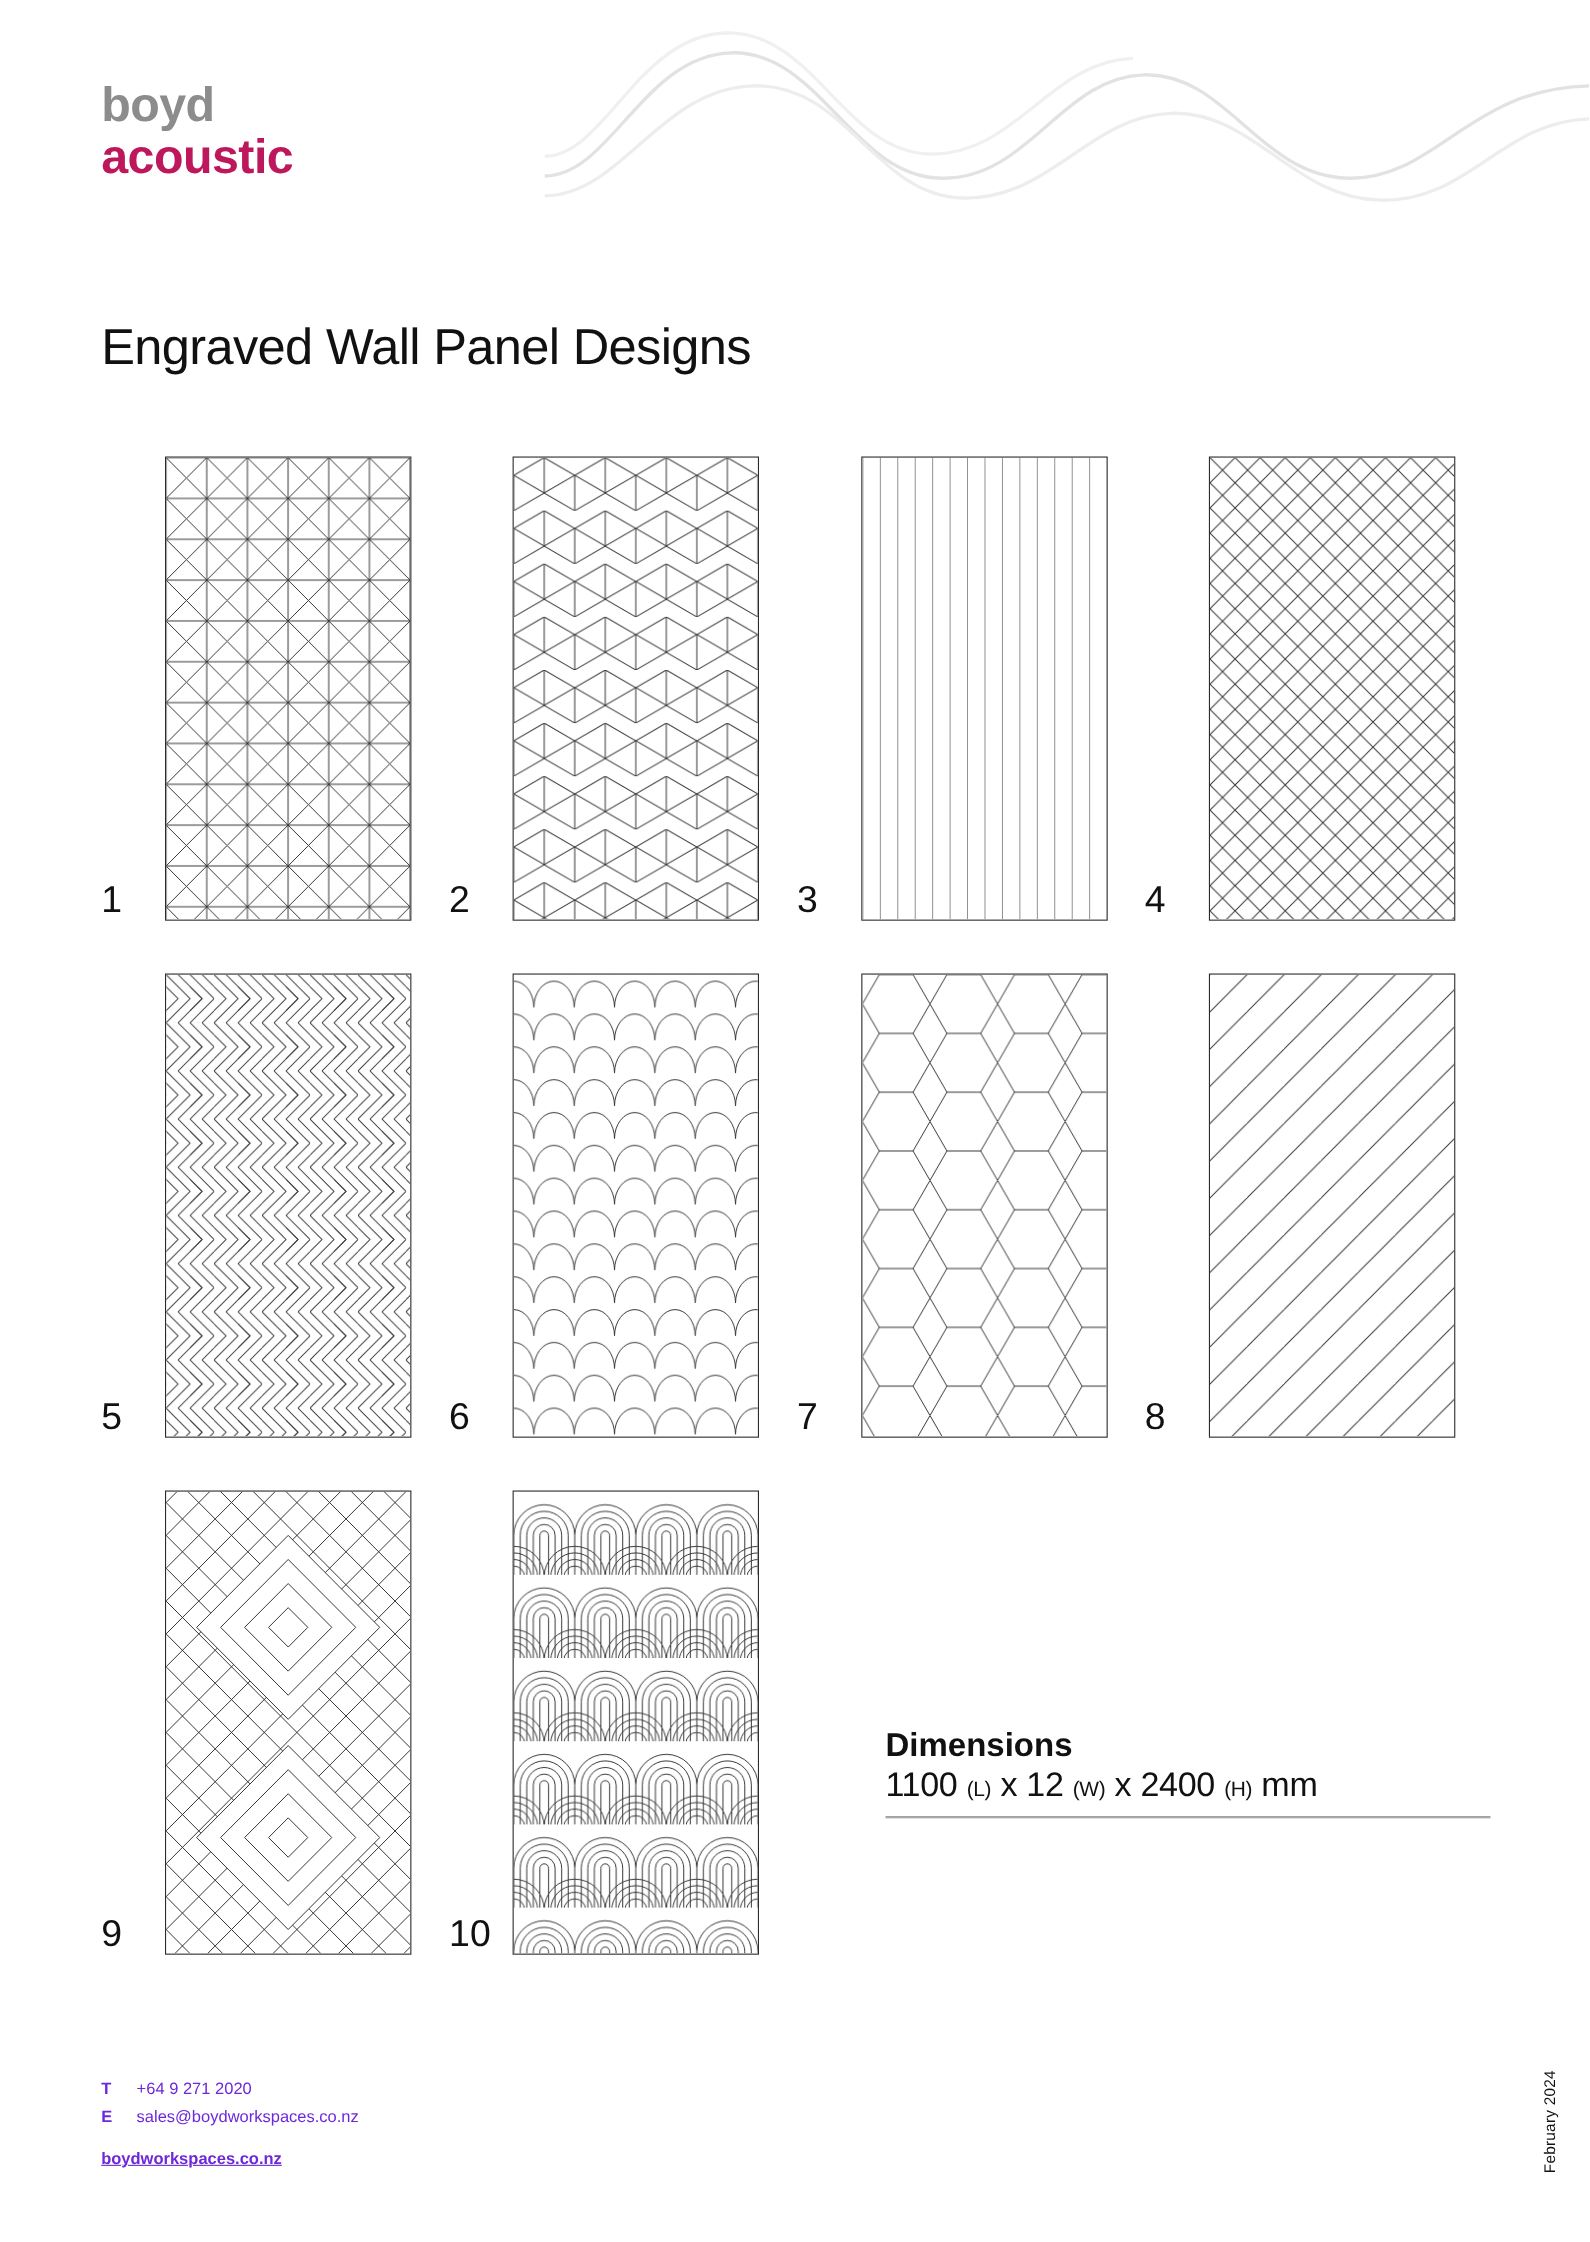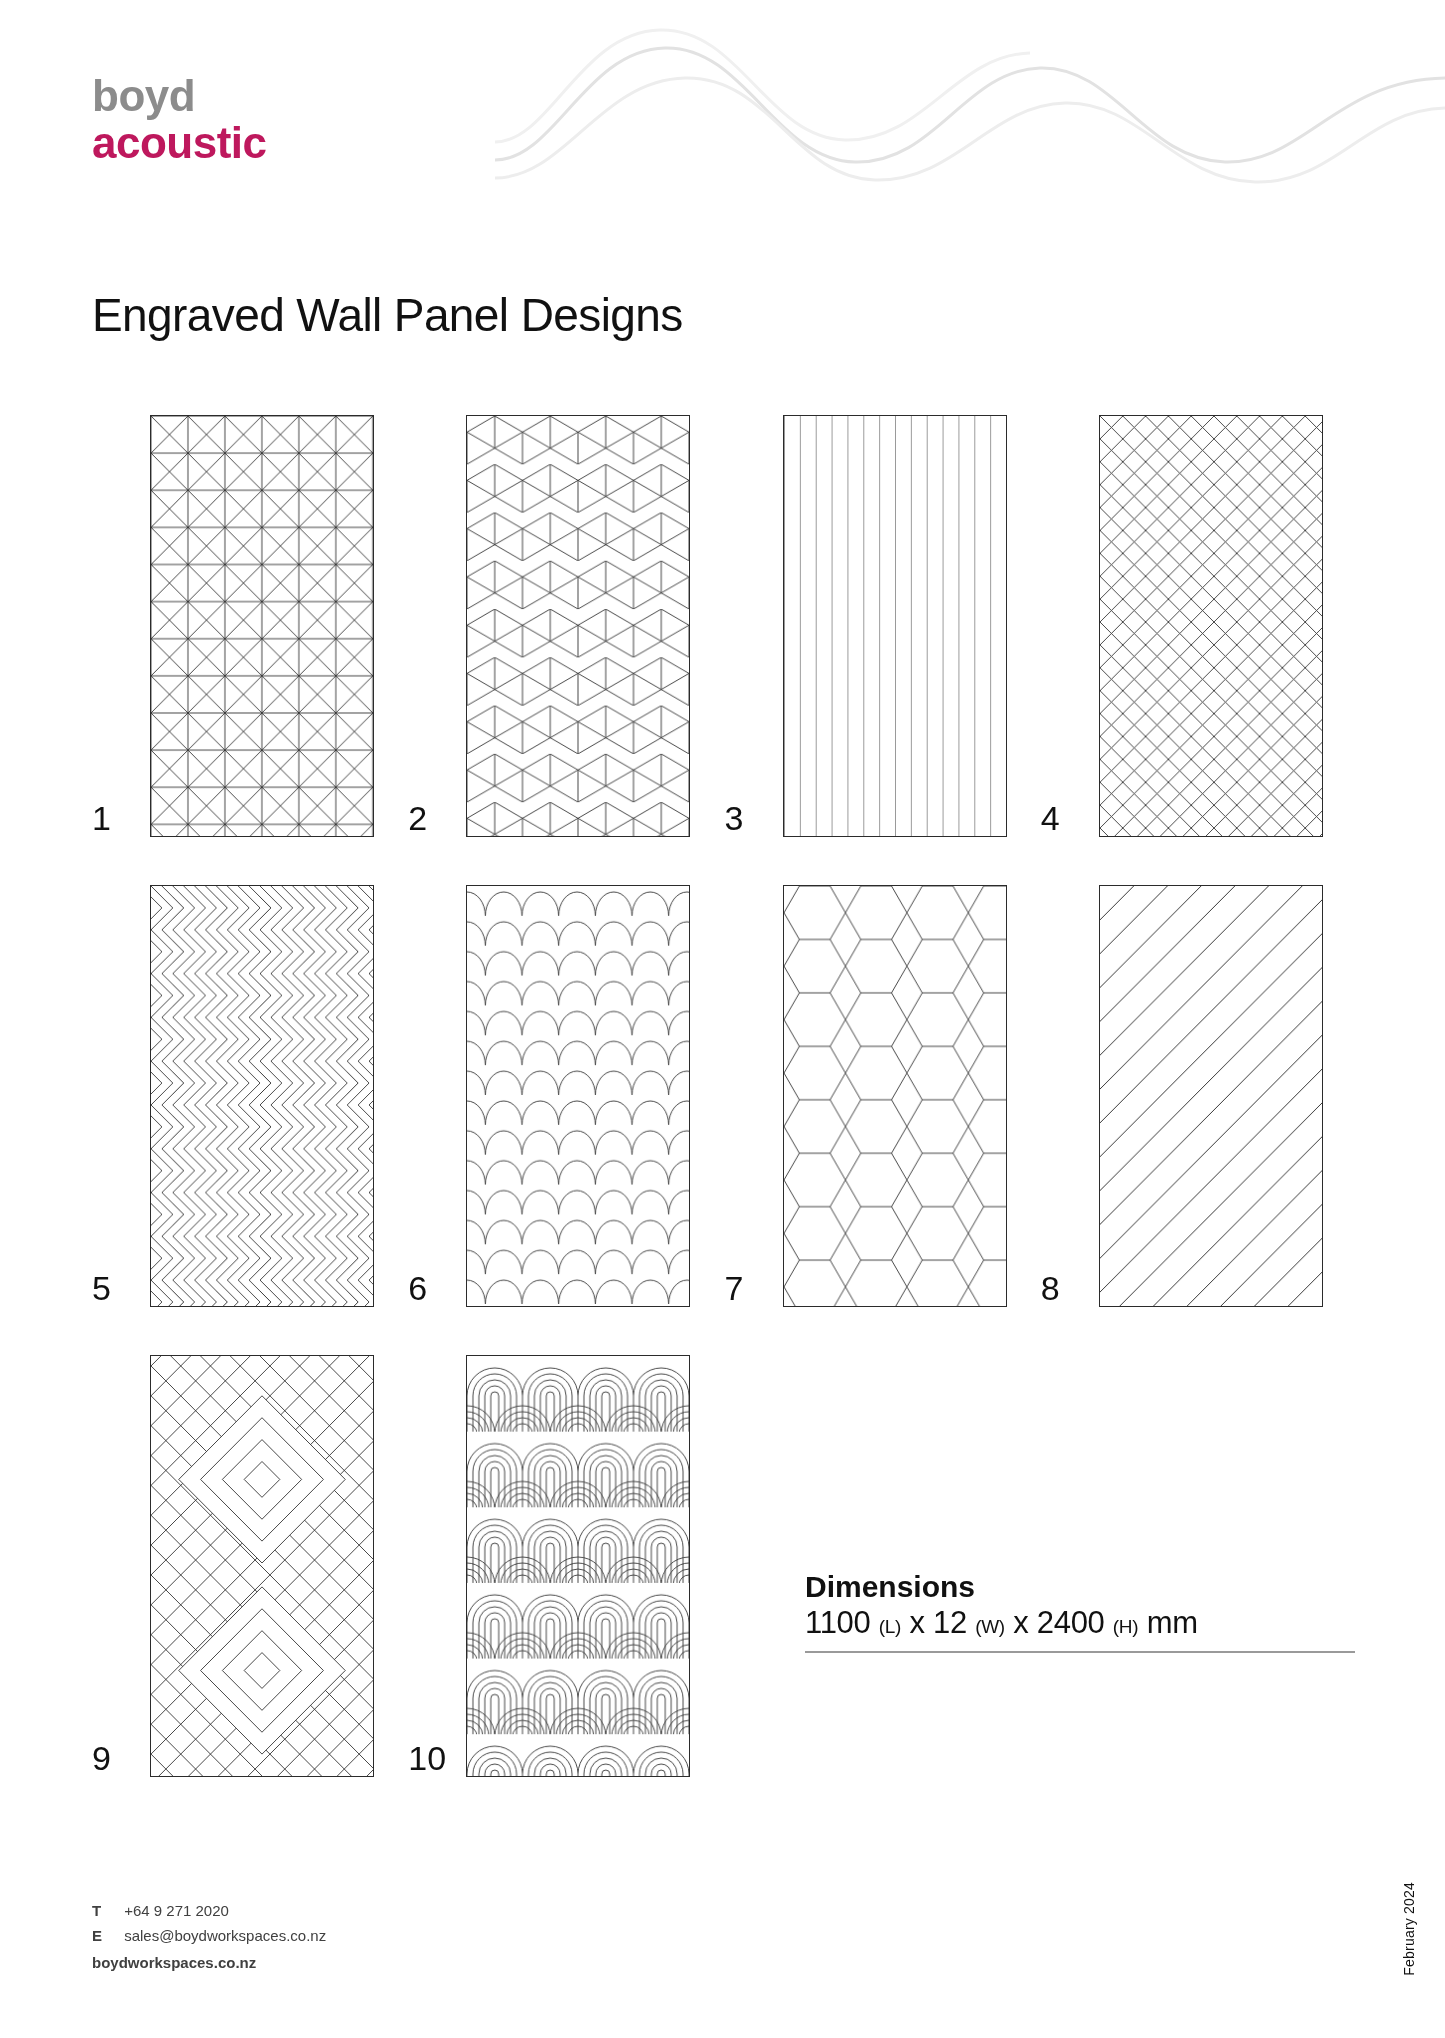--- a/index.html
+++ b/index.html
@@ -122,28 +122,28 @@
   }
   .spec-line b { font-weight: bold; }
 
   
   .footer {
     position: absolute;
     left: 92px;
     bottom: 62px;
     font-size: 15px;
     line-height: 1.65;
-    color: #404040;
+    color: #6d28d9;
   }
   .footer .lbl {
     display: inline-block;
     width: 28px;
     font-weight: bold;
   }
-  .footer .site { font-weight: bold; margin-top: 3px; }
+  .footer .site { font-weight: bold; margin-top: 14px; text-decoration: underline; }
   .date-vert {
     position: absolute;
     right: 28px;
     bottom: 62px;
     font-size: 14px;
     color: #111;
     writing-mode: vertical-rl;
     transform: rotate(180deg);
     letter-spacing: 0.2px;
   }

